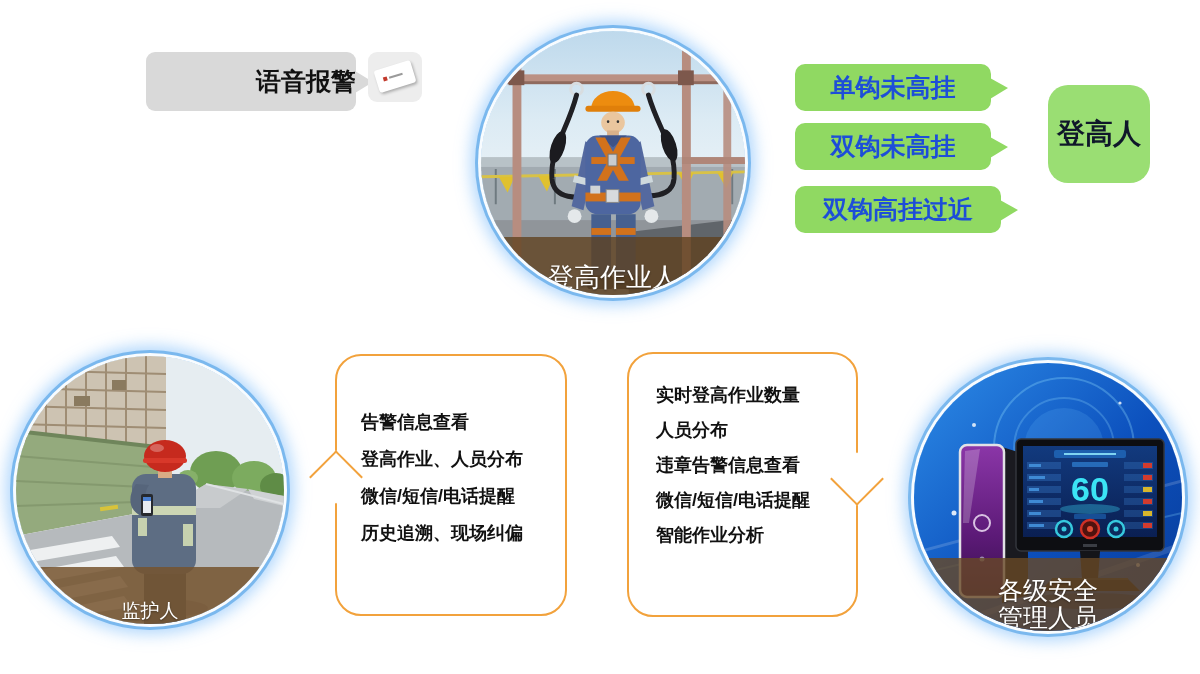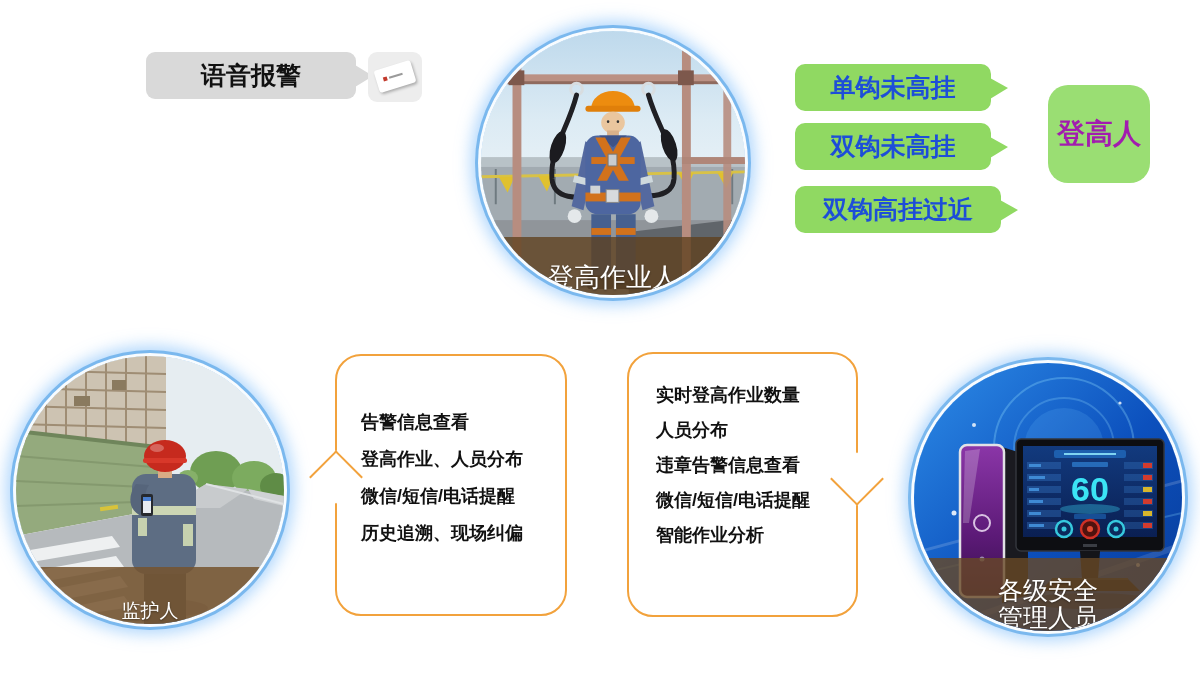--- a/index.html
+++ b/index.html
@@ -1,22 +1,22 @@
 <!DOCTYPE html>
 <html><head>
 <meta charset="utf-8">
 <style>
   html,body{margin:0;padding:0;background:#fff;}
   *{box-sizing:border-box;}
   .stage{position:relative;width:1200px;height:674px;background:#ffffff;overflow:hidden;
          font-family:"Liberation Sans","DejaVu Sans",sans-serif;}
 
   
-  .bubble-gray{position:absolute;left:146px;top:52px;width:210px;height:47px;background:#d9d9d9;
-    border-radius:9px;display:flex;align-items:center;justify-content:center;
+  .bubble-gray{position:absolute;left:146px;top:52px;width:210px;height:59px;background:#d9d9d9;
+    border-radius:9px;display:flex;align-items:center;justify-content:flex-end;
     font-size:25px;font-weight:bold;color:#111;}
   .bubble-gray .tail{position:absolute;right:-17px;top:50%;margin-top:-11px;width:0;height:0;
     border-style:solid;border-width:11px 0 11px 18px;border-color:transparent transparent transparent #d9d9d9;}
 
   .device-tile{position:absolute;left:368px;top:52px;width:54px;height:50px;border-radius:9px;background:#ededed;}
   .device-box{position:absolute;left:8px;top:13px;width:38px;height:23px;background:#fff;border-radius:3px;
     transform:rotate(-17deg);box-shadow:1px 2px 3px rgba(0,0,0,.28);}
   .device-box .mark{position:absolute;left:7px;top:9px;width:4px;height:4px;background:#c2392b;}
   .device-box .mark2{position:absolute;left:13px;top:10px;width:14px;height:2px;background:#9a9a9a;}
 
@@ -35,21 +35,21 @@
   .circle-guardian{left:16px;top:356px;width:268px;height:268px;}
   .circle-managers{left:914px;top:363px;width:268px;height:268px;}
 
   
   .bubble-green{position:absolute;left:795px;width:196px;height:47px;background:#90d962;border-radius:10px;
     display:flex;align-items:center;justify-content:center;font-size:25px;font-weight:bold;color:#1d4ed8;}
   .bubble-green .tail{position:absolute;right:-17px;top:50%;margin-top:-10px;width:0;height:0;border-style:solid;
     border-width:10px 0 11px 18px;border-color:transparent transparent transparent #90d962;}
   .bg1{top:64px;} .bg2{top:123px;} .bg3{top:186px;width:206px;}
   .badge-green{position:absolute;left:1048px;top:85px;width:102px;height:98px;border-radius:20px;background:#9ade73;
-    display:flex;align-items:center;justify-content:center;font-size:28px;font-weight:bold;color:#a21caf;}
+    display:flex;align-items:center;justify-content:center;font-size:28px;font-weight:bold;color:#0f172a;}
 
   
   .callout{position:absolute;background:#fff;border:2px solid #f2a23c;border-radius:26px;color:#111;}
   .callout .lines{position:relative;z-index:2;}
   .callout .line{font-weight:bold;white-space:nowrap;}
   .callout-guardian{left:335px;top:354px;width:232px;height:262px;}
   .callout-guardian .lines{padding:48px 0 0 24px;}
   .callout-guardian .line{font-size:18px;line-height:37px;}
   .callout-managers{left:627px;top:352px;width:231px;height:265px;}
   .callout-managers .lines{padding:24px 0 0 27px;}

